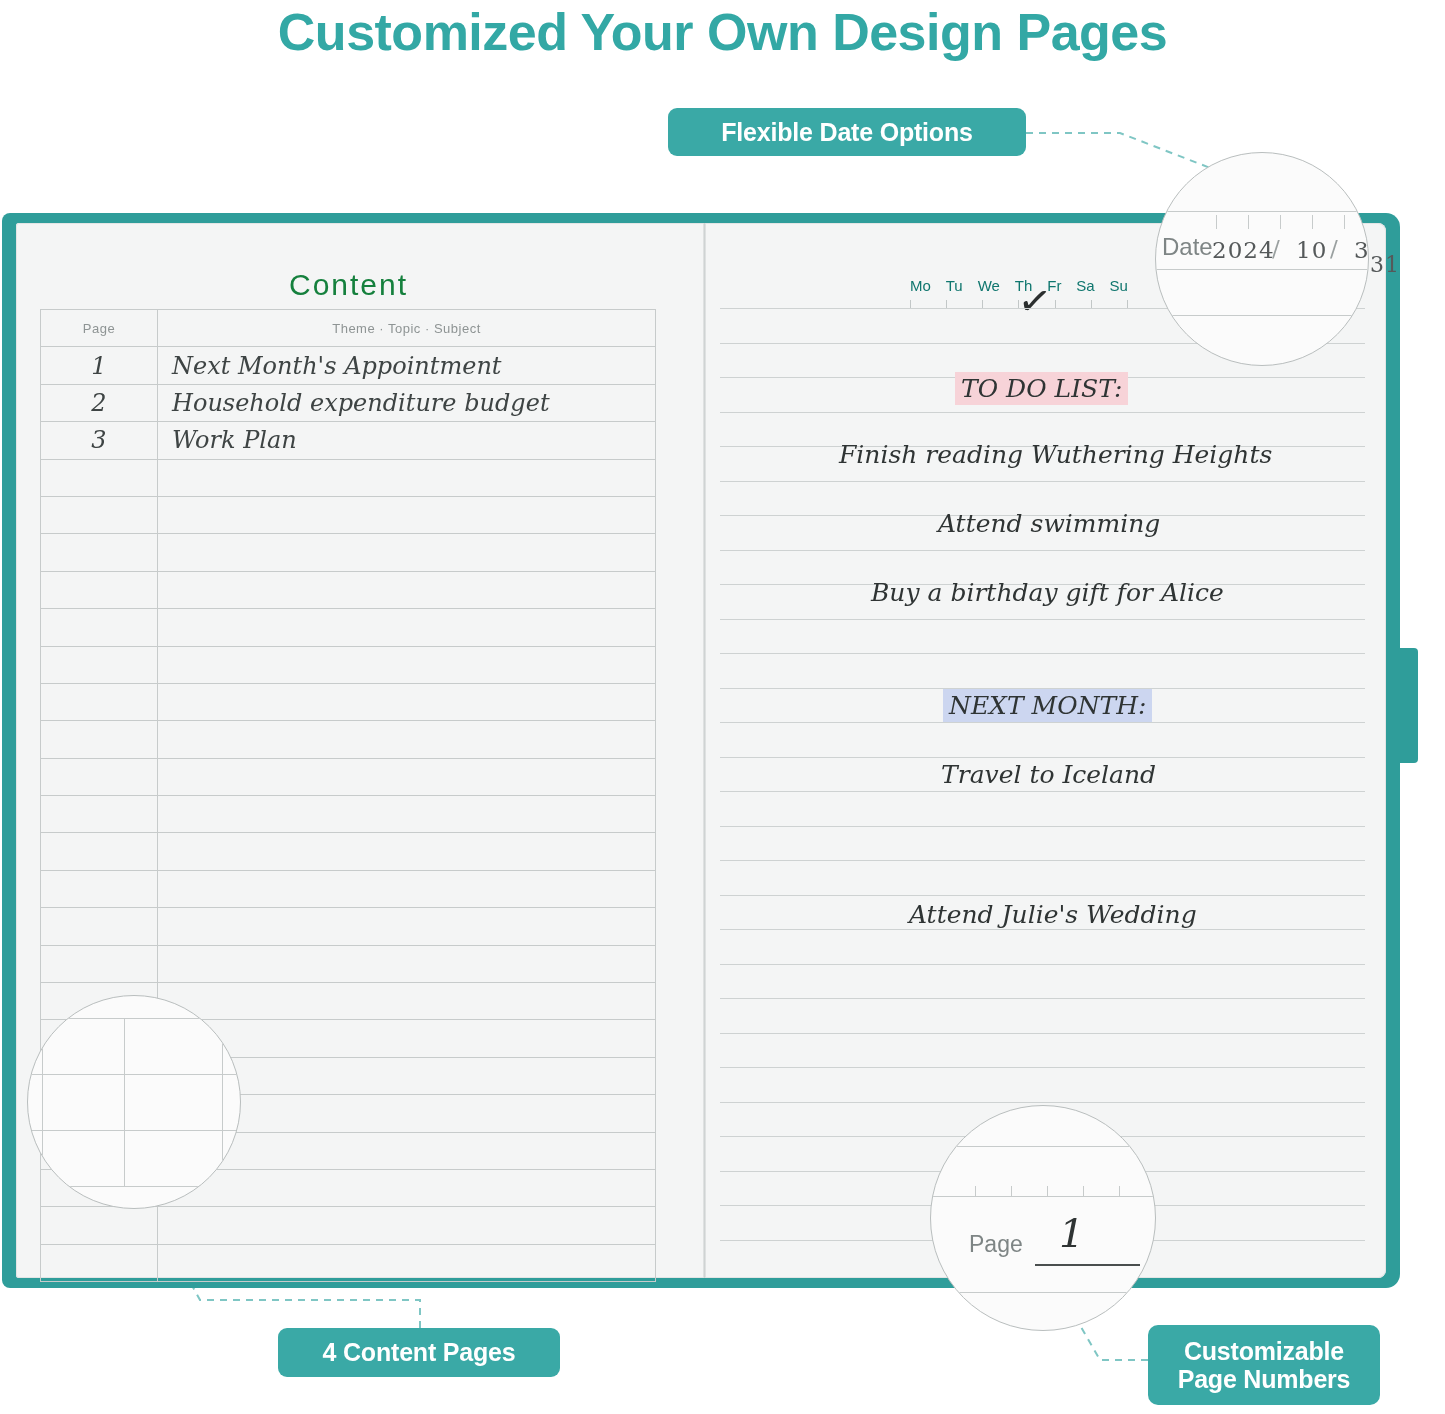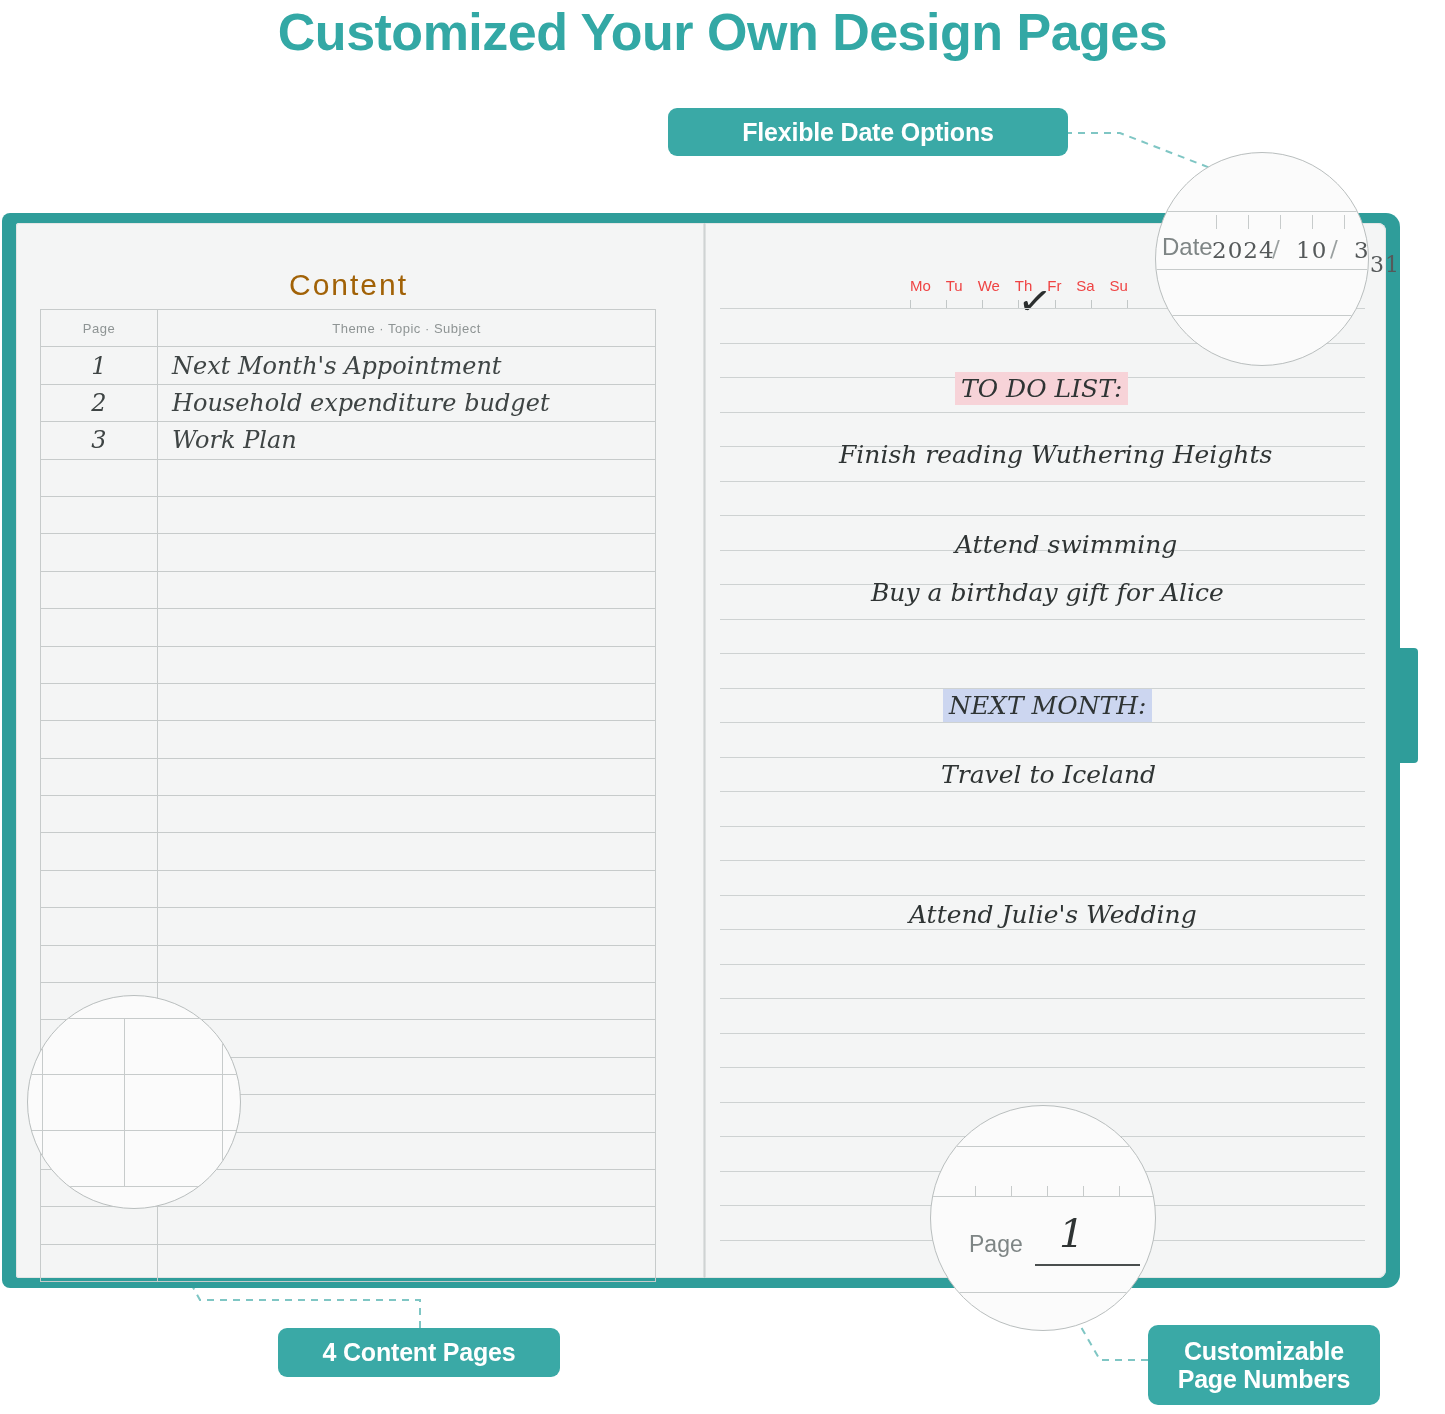--- a/index.html
+++ b/index.html
@@ -39,21 +39,21 @@
     font-weight: bold;
     letter-spacing: -0.2px;
     display: flex;
     align-items: center;
     justify-content: center;
     text-align: center;
     line-height: 1.14;
     padding: 8px 18px;
     box-sizing: border-box;
   }
-  #pill-date   { top: 108px; left: 668px; width: 400px; height: 48px; }
+  #pill-date   { top: 108px; left: 668px; width: 358px; height: 48px; }
   #pill-content{ top: 1328px; left: 278px; width: 282px; height: 49px; }
   #pill-pages  { top: 1325px; left: 1148px; width: 232px; height: 80px; border-radius: 10px; }
 
   
   .notebook {
     position: absolute;
     left: 2px;
     top: 213px;
     width: 1398px;
     height: 1075px;
@@ -92,21 +92,21 @@
     background: #2f9d9a;
     border-radius: 0 4px 4px 0;
   }
 
   
   .content-title {
     position: absolute;
     left: 289px;
     top: 268px;
     font-size: 30px;
-    color: #a16207;
+    color: #15803d;
     letter-spacing: 2px;
     font-family: "Liberation Sans", sans-serif;
   }
   .content-table {
     position: absolute;
     left: 40px;
     top: 309px;
     width: 616px;
     border-collapse: collapse;
     table-layout: fixed;
@@ -176,21 +176,21 @@
   #dv-day   { left: 650px; top: 14px; }
 
   .weekdays {
     position: absolute;
     left: 207px;
     top: 55px;
     width: 218px;
     display: flex;
     justify-content: space-between;
     font-size: 15px;
-    color: #ef4444;
+    color: #0f766e;
   }
   .weektick {
     position: absolute;
     left: 207px;
     top: 78px;
     width: 218px;
     height: 8px;
     display: flex;
     justify-content: space-between;
   }
@@ -232,21 +232,21 @@
 
   .hand {
     position: absolute;
     font-family: "DejaVu Serif", serif;
     font-style: italic;
     font-size: 25px;
     color: #2f3434;
     white-space: nowrap;
   }
   #h1 { left: 136px; top: 218px; text-align: right; }
-  #h2 { left: 252px; top: 287px; margin-top: 21px; }
+  #h2 { left: 235px; top: 287px; }
   #h3 { left: 168px; top: 356px; }
   #h4 { left: 238px; top: 538px; }
   #h5 { left: 204px; top: 608px; }
   #h6 { left: 206px; top: 678px; }
 
   
   .page-foot {
     position: absolute;
     left: 963px;
     top: 1218px;

